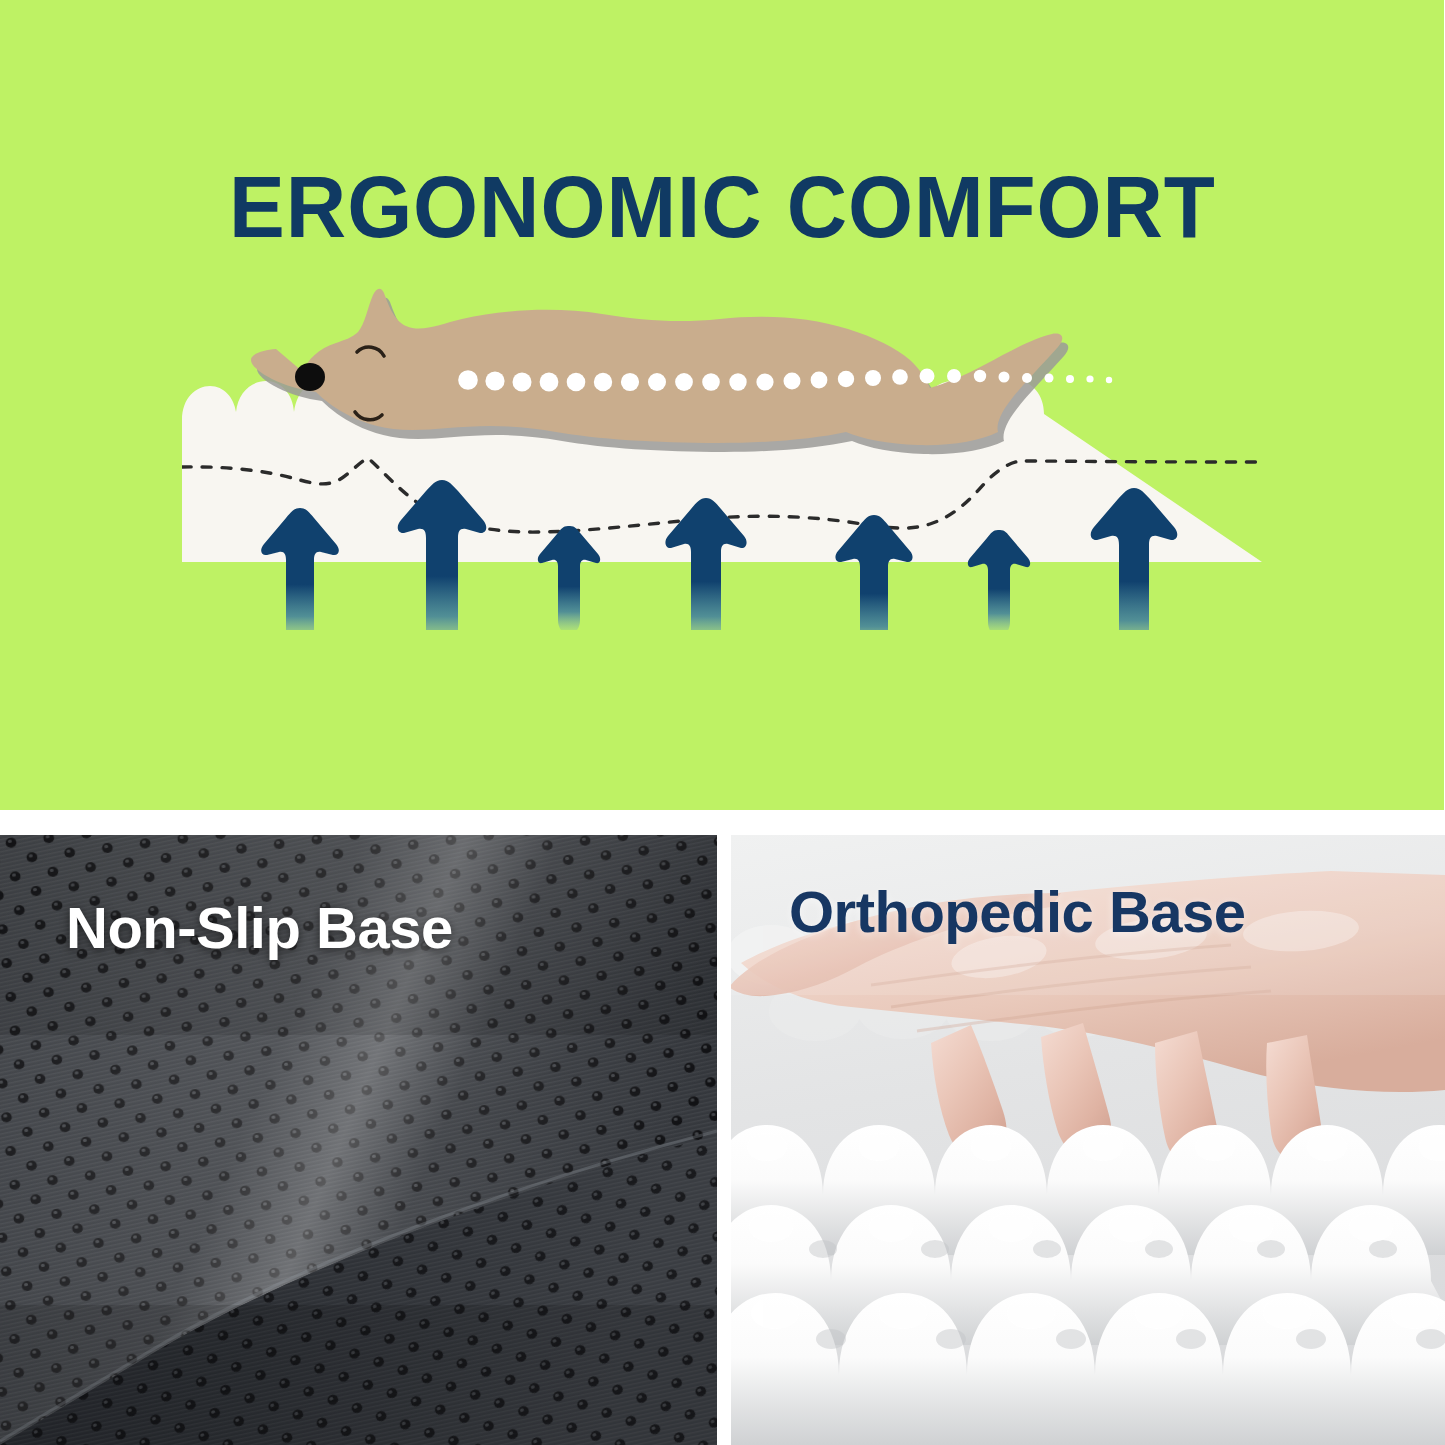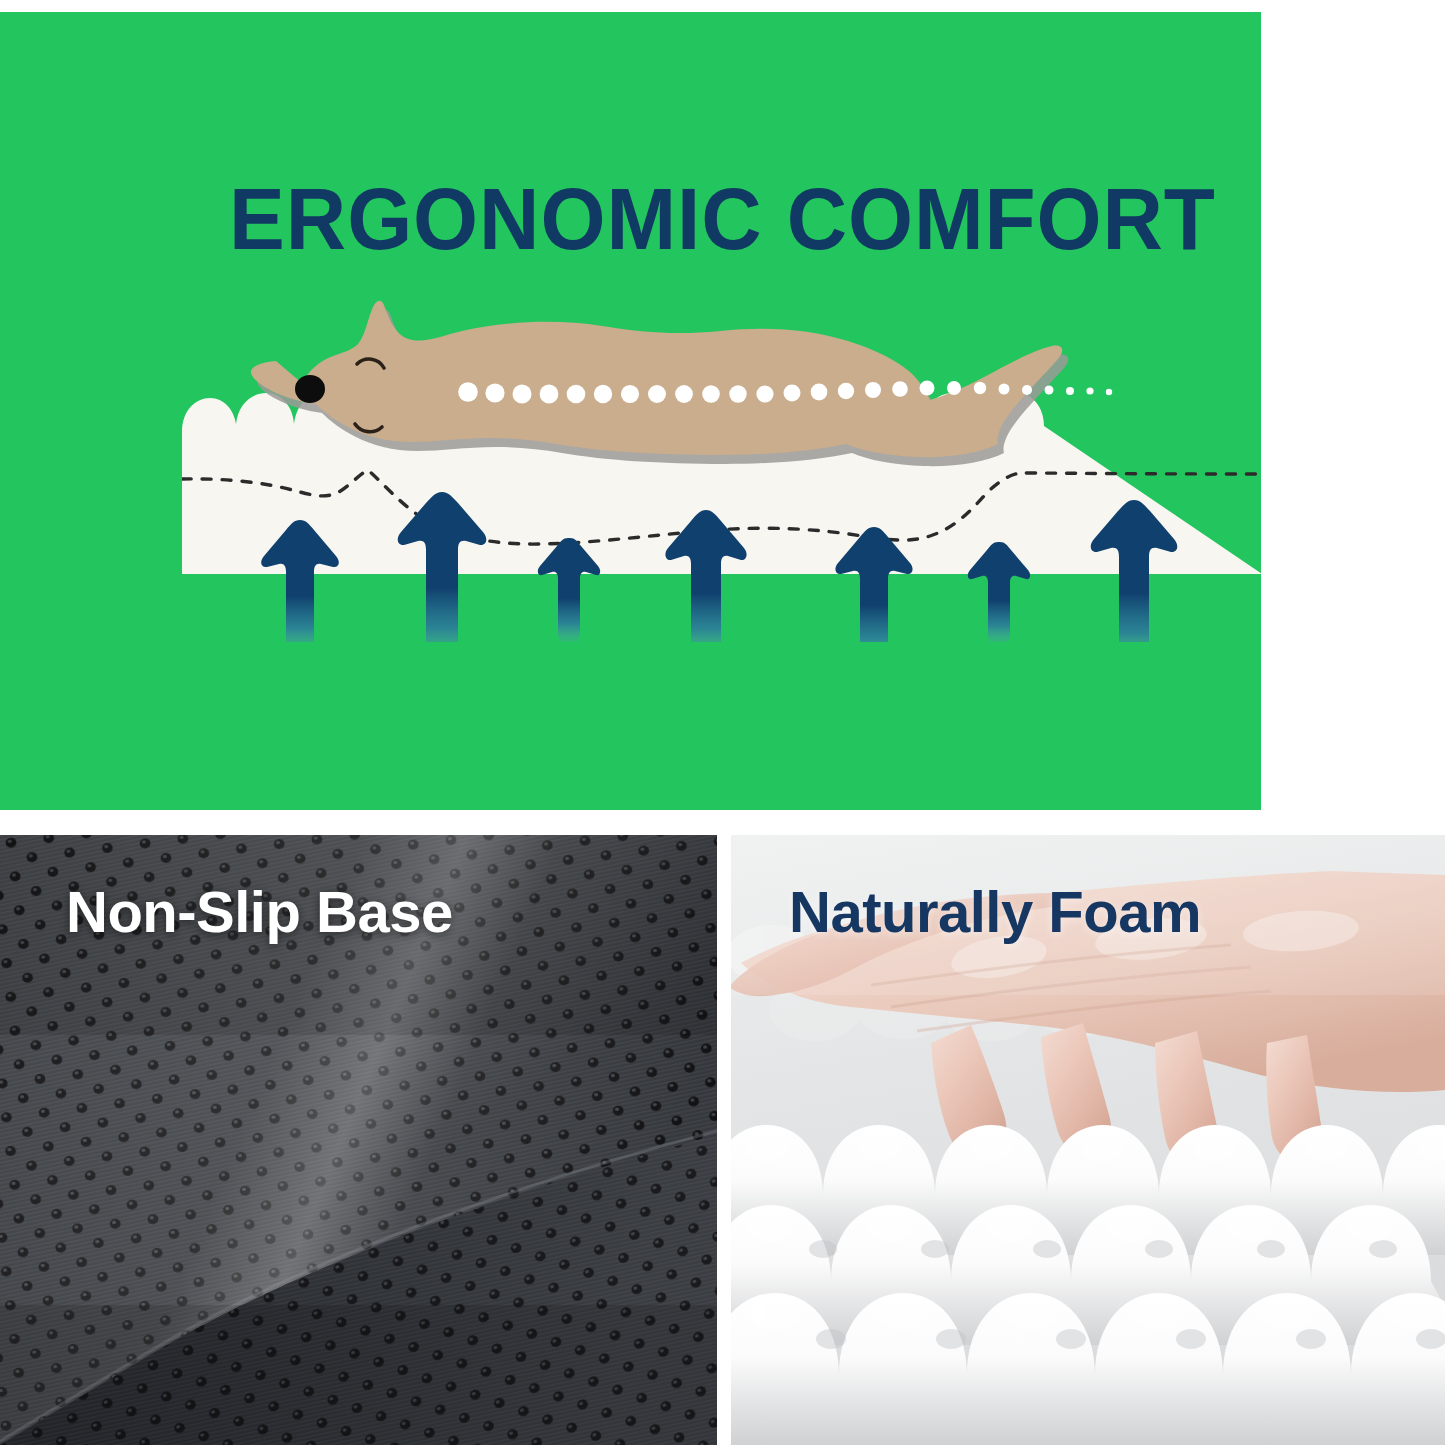--- a/index.html
+++ b/index.html
@@ -14,23 +14,23 @@
   }
   #page {
     position: absolute; inset: 0;
     width: 1445px; height: 1445px;
     background: #ffffff;
   }
 
   
   #top-panel {
     position: absolute;
-    left: 0; top: 12px;
-    width: 1261px; height: 810px;
-    background: #22c55e;
+    left: 0; top: 0;
+    width: 1444px; height: 810px;
+    background: #bef264;
     overflow: hidden;
   }
 
   #headline {
     position: absolute;
     left: 0; top: 104px;
     width: 1445px;
     text-align: center;
     font-family: "Liberation Sans Narrow", "Liberation Sans", sans-serif;
     font-weight: 700;
@@ -98,20 +98,21 @@
     font-weight: 700;
     font-size: 58px;
     letter-spacing: -0.5px;
     line-height: 1;
     white-space: nowrap;
   }
   #caption-left {
     left: 66px;
     color: #ffffff;
     text-shadow: 0 2px 10px rgba(0,0,0,0.55);
+    margin-top: 16px;
   }
   #caption-right {
     left: 58px;
     color: #173763;
     text-shadow: 0 2px 8px rgba(255,255,255,0.5);
   }
 
   .photo-svg { position: absolute; left: 0; top: 0; display: block; }
 </style>
 </head>
@@ -546,16 +547,16 @@
           <ellipse cx="300" cy="478" rx="24" ry="16"></ellipse>
             <ellipse cx="428" cy="478" rx="24" ry="16"></ellipse>
           <ellipse cx="556" cy="478" rx="24" ry="16"></ellipse>
             <ellipse cx="684" cy="478" rx="24" ry="16"></ellipse>
         </g>
       </g>
 
       <rect width="714" height="160" fill="#ffffff" opacity="0.12"></rect>
     </svg>
 
-    <div id="caption-right" class="panel-caption">Naturally Foam</div>
+    <div id="caption-right" class="panel-caption">Orthopedic Base</div>
   </section>
 
 </div>
 
 </body></html>

